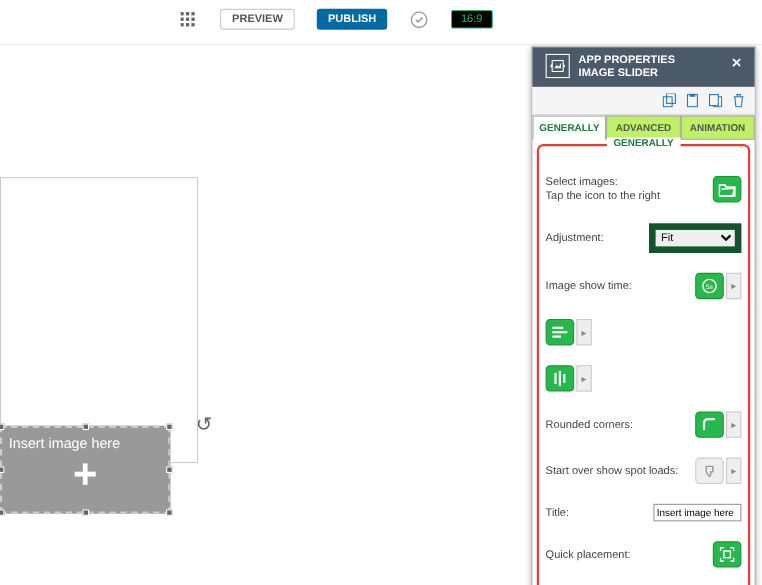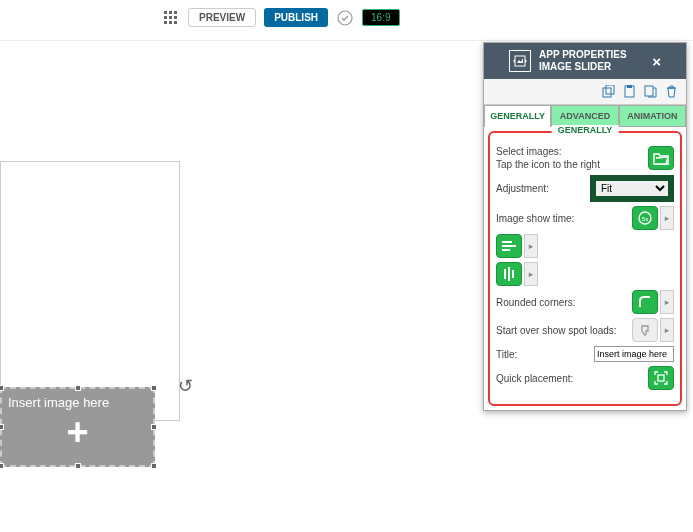--- a/index.html
+++ b/index.html
@@ -1,53 +1,53 @@
 <!DOCTYPE html>
 <html><head>
   <meta charset="utf-8">
   <style>
     * { box-sizing: border-box; margin: 0; padding: 0; }
     body { font-family: Arial, sans-serif; width: 693px; height: 532px; background: #fff; position: relative; overflow: hidden; }
     
-    .toolbar { display: flex; align-items: center; gap: 8px; padding: 8px 0 8px 162px; }
+    .toolbar { display: flex; align-items: center; gap: 20px; padding: 8px 0 8px 162px; }
     .grid-icon { width: 18px; height: 18px; display: flex; align-items: center; justify-content: center; color: #555; cursor: pointer; }
     .preview-btn { border: 1px solid #ccc; background: #fff; padding: 3px 10px; font-size: 10px; font-weight: bold; color: #555; border-radius: 3px; cursor: pointer; }
     .publish-btn { border: none; background: #0369a1; color: #fff; padding: 4px 10px; font-size: 10px; font-weight: bold; border-radius: 3px; cursor: pointer; }
     .check-icon { width: 18px; height: 18px; display: flex; align-items: center; justify-content: center; color: #888; cursor: pointer; }
     .ratio-btn { border: 1px solid #2db36b; background: #000000; color: #2db36b; padding: 2px 8px; font-size: 10px; border-radius: 2px; cursor: pointer; }
     
     .canvas-area { position: absolute; top: 40px; left: 0; right: 0; bottom: 0; background: #fff; border-top: 1px solid #eee; }
     .canvas-region { position: absolute; top: 120px; left: 0; width: 180px; height: 260px; border: 1px solid #ccc; }
     
     .image-placeholder { position: absolute; top: 346px; left: 0; width: 155px; height: 80px; background: #999; border: 2px dashed #ccc; display: flex; flex-direction: column; align-items: center; justify-content: center; color: #fff; }
     .image-placeholder-text { font-size: 13px; position: absolute; top: 6px; left: 6px; }
     .plus-icon { font-size: 38px; font-weight: bold; margin-top: 10px; }
     .handle { position: absolute; width: 6px; height: 6px; background: #666; border: 1px solid #fff; }
     .handle.tl { top: -4px; left: -4px; } .handle.tc { top: -4px; left: calc(50% - 3px); } .handle.tr { top: -4px; right: -4px; }
     .handle.ml { top: calc(50% - 3px); left: -4px; } .handle.mr { top: calc(50% - 3px); right: -4px; }
     .handle.bl { bottom: -4px; left: -4px; } .handle.bc { bottom: -4px; left: calc(50% - 3px); } .handle.br { bottom: -4px; right: -4px; }
     .rotate-handle { position: absolute; top: 334px; left: 178px; font-size: 18px; color: #666; }
     
     .properties-panel { position: absolute; top: 42px; right: 6px; width: 204px; background: #fff; border: 1px solid #aaa; box-shadow: 0 2px 6px rgba(0,0,0,0.3); }
-    .panel-header { background: #4a5a68; color: #fff; padding: 6px 25px; display: flex; align-items: center; }
+    .panel-header { background: #4a5a68; color: #fff; padding: 6px 12px; display: flex; }
     .panel-header-icon { width: 22px; height: 22px; border: 1px solid #fff; display: flex; align-items: center; justify-content: center; margin-right: 8px; }
     .panel-title-block { flex: 1; font-size: 10px; font-weight: bold; line-height: 1.2; }
     .panel-close { color: #fff; font-size: 15px; cursor: pointer; font-weight: bold; }
     
     .panel-action-row { display: flex; justify-content: flex-end; gap: 4px; padding: 4px 6px; background: #f5f5f5; border-bottom: 1px solid #ccc; }
     .action-icon { width: 17px; height: 17px; cursor: pointer; color: #2a7ab0; display: flex; align-items: center; justify-content: center; }
     
     .tabs { display: flex; }
-    .tab { flex: 1; padding: 5px 0; font-size: 9px; font-weight: bold; text-align: center; background: #86efac; border: 1px solid #aaa; cursor: pointer; color: #555; }
+    .tab { flex: 1; padding: 5px 0; font-size: 9px; font-weight: bold; text-align: center; background: #bef264; border: 1px solid #aaa; cursor: pointer; color: #555; }
     .tab.active { background: #fff; border-bottom: none; color: #1a7a3e; }
     
     .panel-body { border: 2px solid #e63939; border-radius: 6px; margin: 4px; padding: 8px 6px 10px; position: relative; }
     .fieldset-label { position: absolute; top: -8px; left: 50%; transform: translateX(-50%); background: #fff; padding: 0 6px; font-size: 9px; font-weight: bold; color: #1a7a3e; }
     
-    .prop-row { display: flex; align-items: center; justify-content: space-between; margin: 4px 0; font-size: 10px; color: #444; }
+    .prop-row { display: flex; align-items: center; justify-content: space-between; margin: 18px 0; font-size: 10px; color: #444; }
     .prop-label { flex: 1; line-height: 1.3; }
     .prop-control { display: flex; align-items: center; gap: 2px; }
     
     .green-icon-btn { width: 26px; height: 24px; background: #27b84d; border-radius: 4px; display: flex; align-items: center; justify-content: center; color: #fff; cursor: pointer; border: 1px solid #1a9438; }
     .sub-btn { width: 14px; height: 24px; background: #eee; border: 1px solid #ccc; display: flex; align-items: center; justify-content: center; cursor: pointer; color: #888; font-size: 9px; }
     .thumbs-btn { width: 26px; height: 24px; background: #eee; border: 1px solid #ccc; border-radius: 4px; display: flex; align-items: center; justify-content: center; cursor: pointer; color: #888; }
     
     .select-input { font-size: 10px; padding: 1px; width: 84px; border: 6px solid #14532d; }
     .text-input { font-size: 9px; padding: 2px; width: 80px; border: 1px solid #999; }
     

